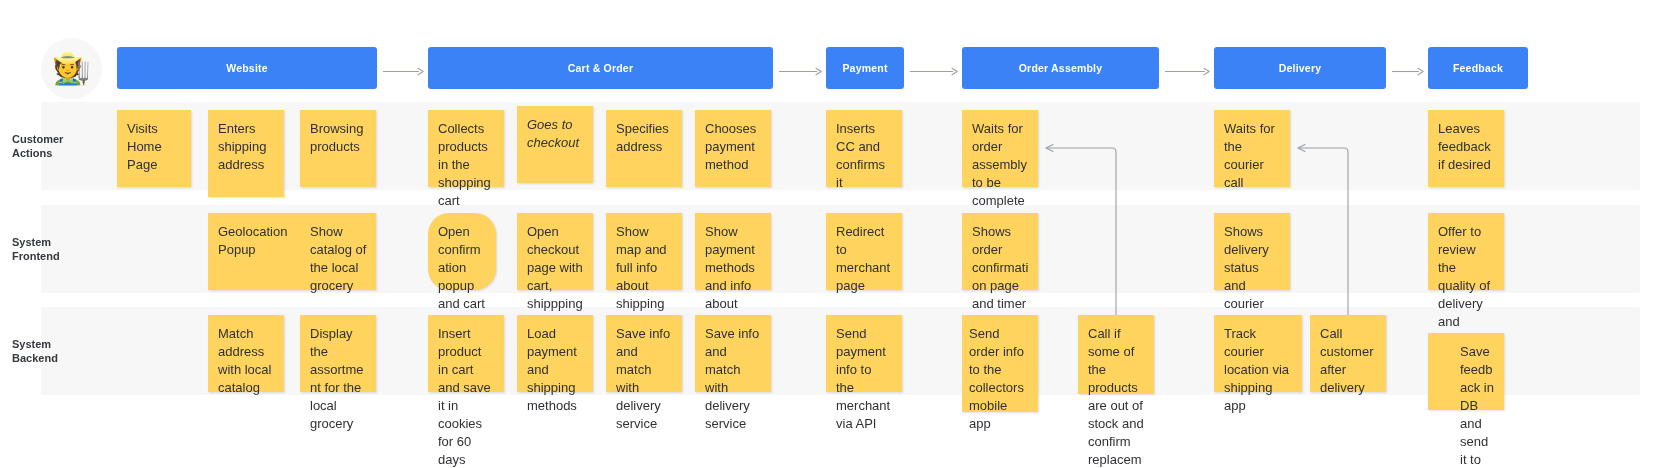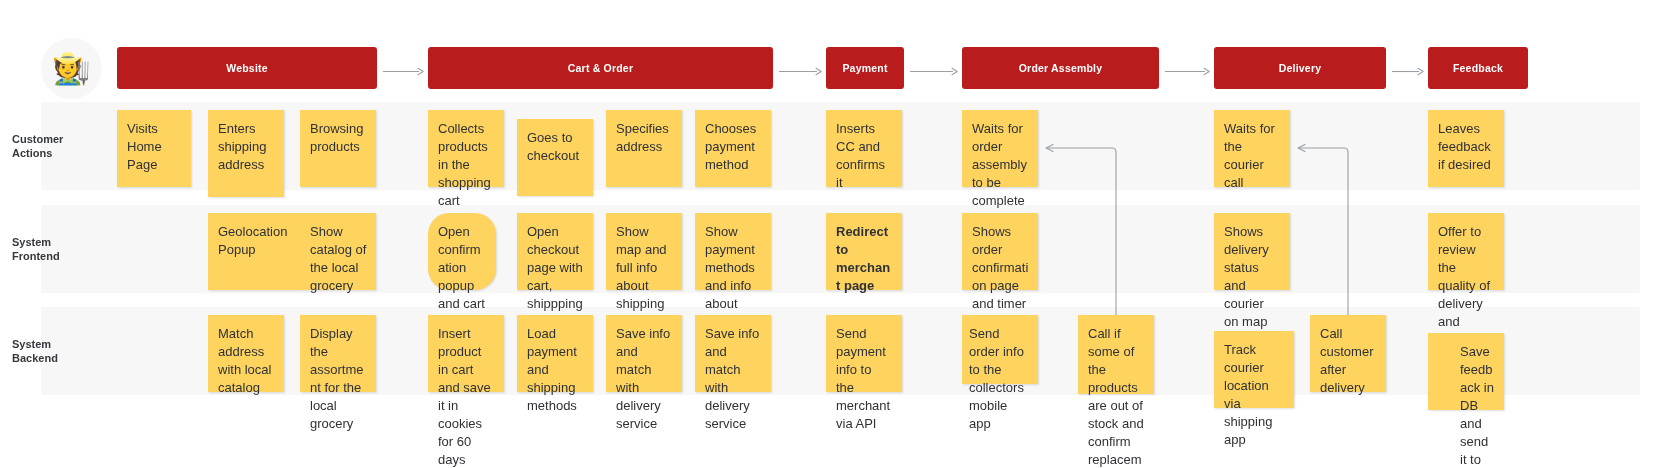--- a/index.html
+++ b/index.html
@@ -34,21 +34,21 @@
     justify-content: center;
     font-size: 31px;
     line-height: 1;
   }
 
   
   .phase {
     position: absolute;
     top: 47px;
     height: 42px;
-    background: #b91c1c;
+    background: #3b82f6;
     border-radius: 3px;
     display: flex;
     align-items: center;
     justify-content: center;
     box-sizing: border-box;
   }
   .phase-label {
     color: #ffffff;
     font-size: 10.5px;
     font-weight: bold;
@@ -194,21 +194,21 @@
       </div>
       <div class="card" style="left: 208px; top: 110px; width: 76px; height: 87px;">
         <span class="card-text">Enters shipping address</span>
       </div>
       <div class="card" style="left: 300px; top: 110px; width: 76px; height: 77px;">
         <span class="card-text">Browsing products</span>
       </div>
       <div class="card" style="left: 428px; top: 110px; width: 76px; height: 77px;">
         <span class="card-text">Collects products in the shopping cart</span>
       </div>
-      <div class="card" style="left: 517px; top: 119px; width: 76px; height: 77px;">
+      <div class="card" style="left: 517px; top: 106px; width: 76px; height: 77px; font-style: italic;">
         <span class="card-text">Goes to checkout</span>
       </div>
       <div class="card" style="left: 606px; top: 110px; width: 76px; height: 77px;">
         <span class="card-text">Specifies address</span>
       </div>
       <div class="card" style="left: 695px; top: 110px; width: 76px; height: 77px;">
         <span class="card-text">Chooses payment method</span>
       </div>
       <div class="card" style="left: 826px; top: 110px; width: 76px; height: 77px;">
         <span class="card-text">Inserts CC and confirms it</span>
@@ -233,21 +233,21 @@
       </div>
       <div class="card" style="left: 517px; top: 213px; width: 76px; height: 77px;">
         <span class="card-text">Open checkout page with cart, shippping and payment blocks</span>
       </div>
       <div class="card" style="left: 606px; top: 213px; width: 76px; height: 77px;">
         <span class="card-text">Show map and full info about shipping interval</span>
       </div>
       <div class="card" style="left: 695px; top: 213px; width: 76px; height: 77px;">
         <span class="card-text">Show payment methods and info about delivery time</span>
       </div>
-      <div class="card" style="left: 826px; top: 213px; width: 76px; height: 77px; font-weight: bold;">
+      <div class="card" style="left: 826px; top: 213px; width: 76px; height: 77px;">
         <span class="card-text">Redirect to merchant page</span>
       </div>
       <div class="card" style="left: 962px; top: 213px; width: 76px; height: 77px;">
         <span class="card-text">Shows order confirmation page and timer</span>
       </div>
       <div class="card" style="left: 1214px; top: 213px; width: 76px; height: 77px;">
         <span class="card-text">Shows delivery status and courier on map</span>
       </div>
       <div class="card" style="left: 1428px; top: 213px; width: 76px; height: 77px;">
         <span class="card-text">Offer to review the quality of delivery and products</span>
@@ -266,27 +266,27 @@
       </div>
       <div class="card" style="left: 606px; top: 315px; width: 76px; height: 77px;">
         <span class="card-text">Save info and match with delivery service</span>
       </div>
       <div class="card" style="left: 695px; top: 315px; width: 76px; height: 77px;">
         <span class="card-text">Save info and match with delivery service</span>
       </div>
       <div class="card" style="left: 826px; top: 315px; width: 76px; height: 77px;">
         <span class="card-text">Send payment info to the merchant via API</span>
       </div>
-      <div class="card" style="left: 962px; top: 315px; width: 76px; height: 69px; padding-left: 7px;">
+      <div class="card" style="left: 962px; top: 315px; width: 76px; height: 97px; padding-left: 7px;">
         <span class="card-text">Send order info to the collectors mobile app</span>
       </div>
       <div class="card" style="left: 1078px; top: 315px; width: 76px; height: 79px;">
         <span class="card-text">Call if some of the products are out of stock and confirm replacement</span>
       </div>
-      <div class="card" style="left: 1214px; top: 315px; width: 80px; height: 77px; margin-top: 16px;">
+      <div class="card" style="left: 1214px; top: 315px; width: 88px; height: 77px;">
         <span class="card-text">Track courier location via shipping app</span>
       </div>
       <div class="card" style="left: 1310px; top: 315px; width: 76px; height: 77px;">
         <span class="card-text">Call customer after delivery</span>
       </div>
       <div class="card" style="left: 1428px; top: 333px; width: 76px; height: 77px; padding-left: 32px;">
         <span class="card-text">Save feedback in DB and send it to the CRM</span>
       </div>
     </div>
 

